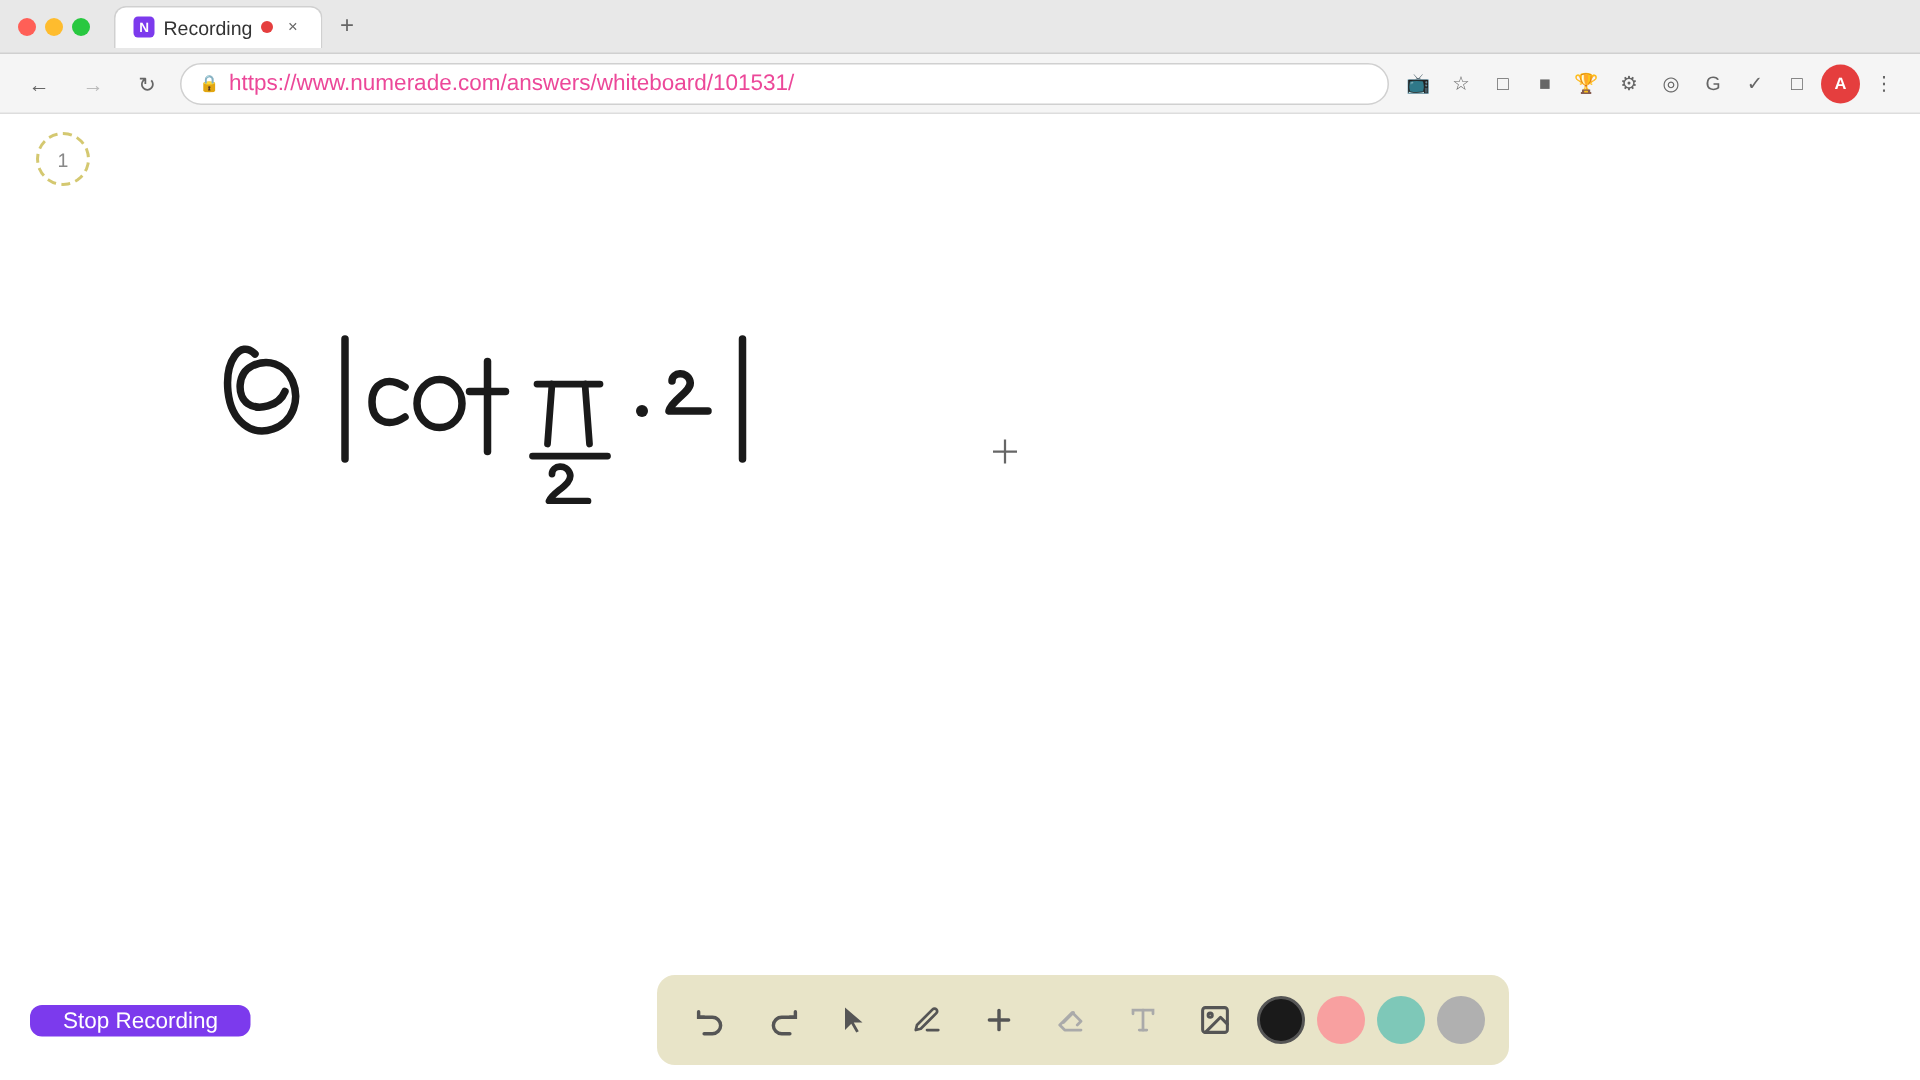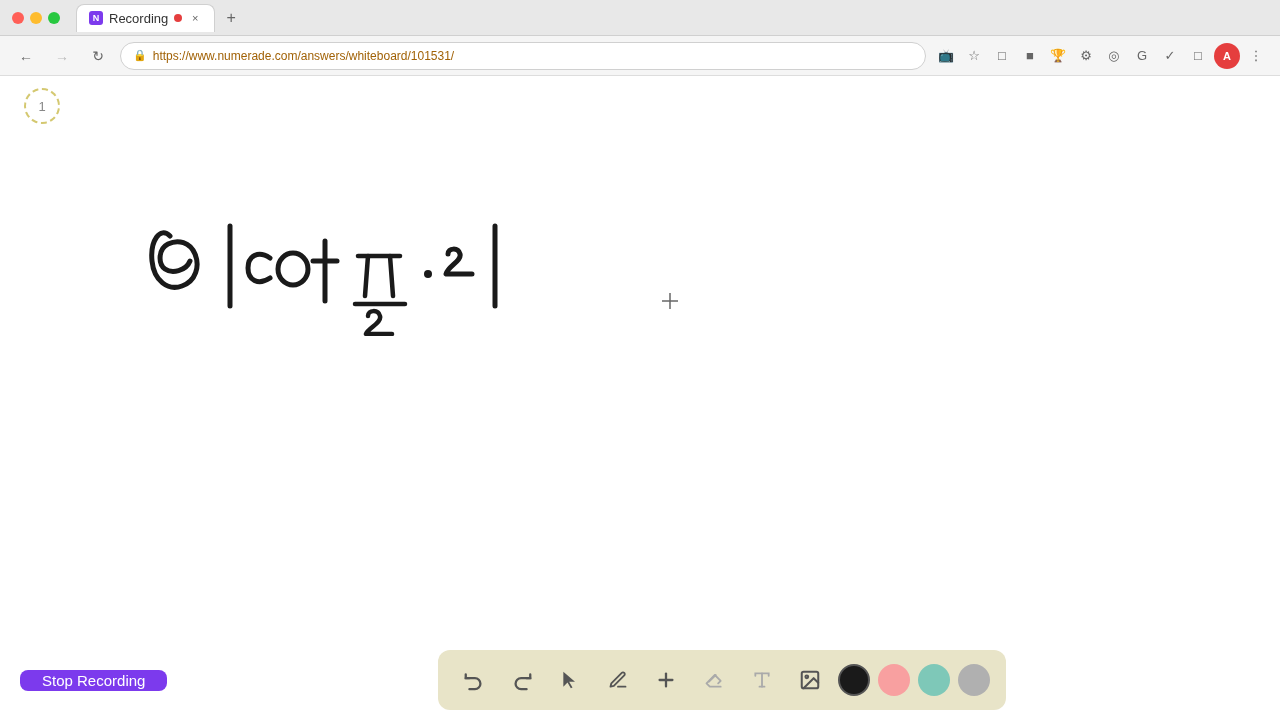--- a/index.html
+++ b/index.html
@@ -154,22 +154,22 @@
       color: #333;
       gap: 6px;
     }
 
     .address-lock {
       color: #888;
       font-size: 11px;
     }
 
     .address-text {
-      font-size: 12px;
-      color: #a16207;
+      font-size: 15px;
+      color: #ec4899;
     }
 
     .nav-actions {
       display: flex;
       align-items: center;
       gap: 4px;
     }
 
     .nav-action-btn {
       width: 24px;

